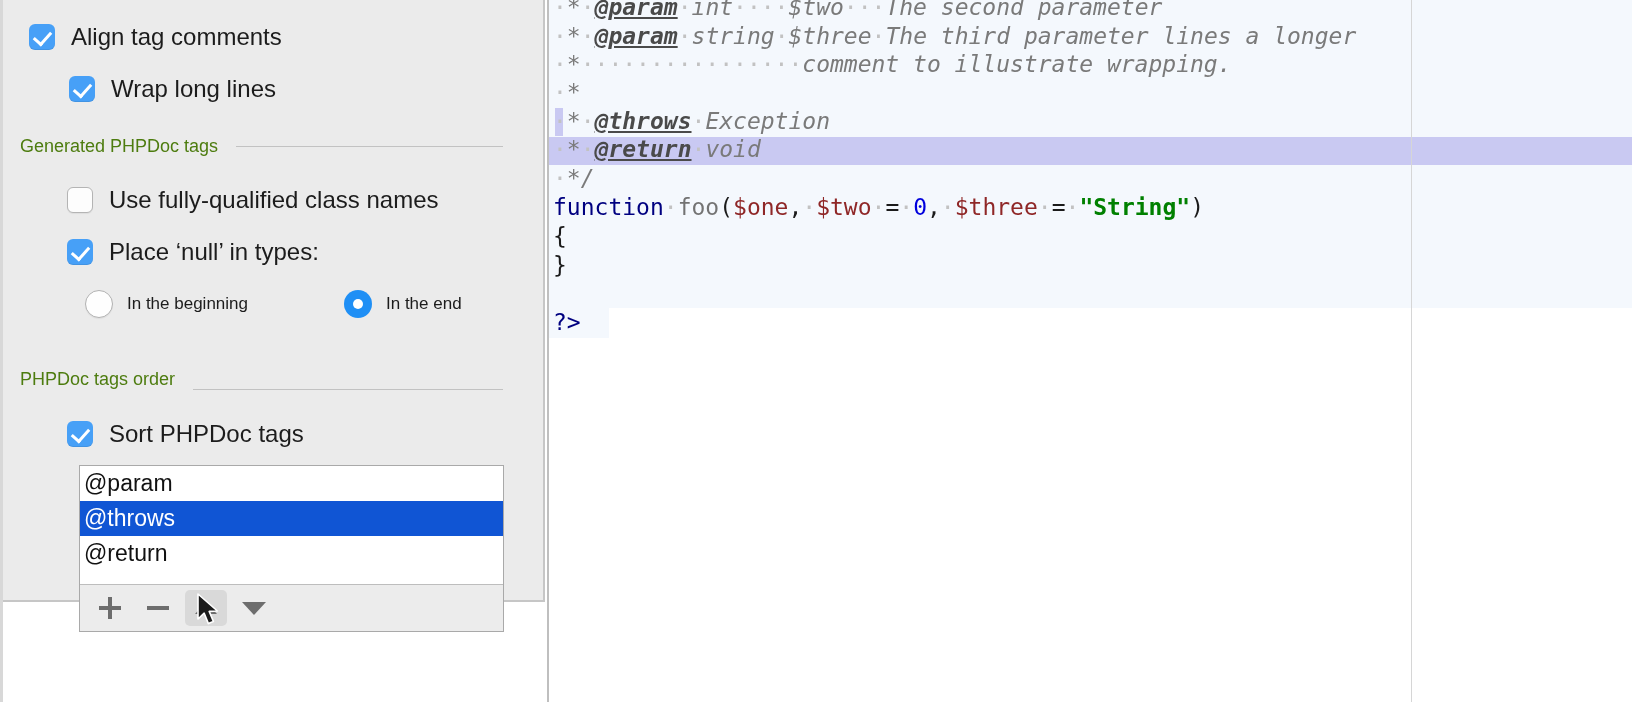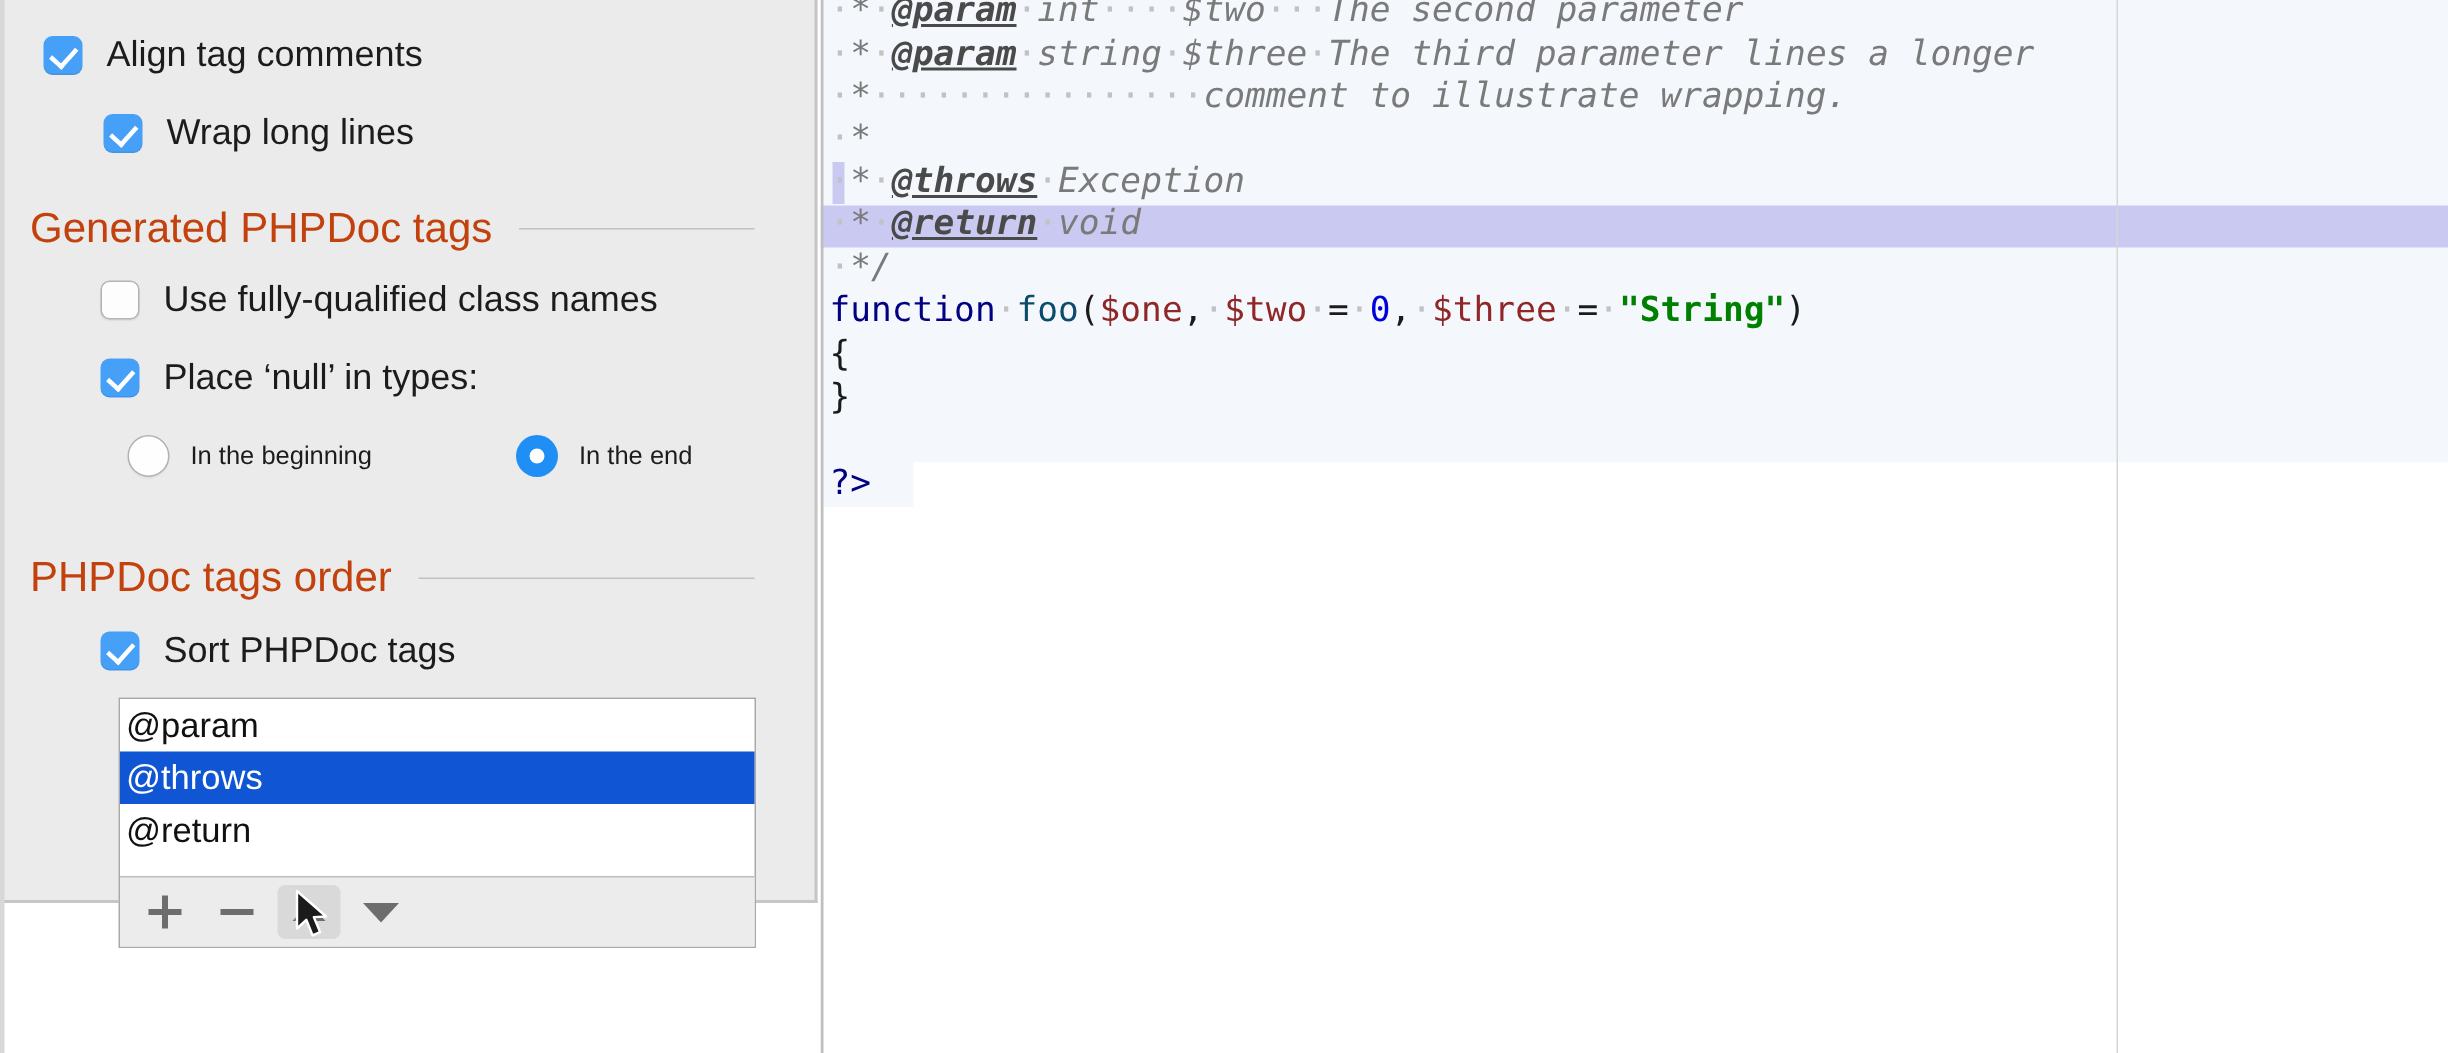--- a/index.html
+++ b/index.html
@@ -57,21 +57,21 @@
     white-space: nowrap;
     line-height: 26px;
   }
 
   .group-head {
     position: absolute;
     display: flex; align-items: center;
     width: 483px;
   }
   .group-head .gh-text {
-    font-size: 28px; color: #c2410c; white-space: nowrap;
+    font-size: 18px; color: #4d7c0f; white-space: nowrap;
   }
   .group-head .gh-line {
     flex: 1 1 auto; height: 1px; background: #c2c2c2; margin-left: 18px;
   }
 
   .radio {
     width: 28px; height: 28px; border-radius: 50%;
     flex: 0 0 auto; position: relative;
   }
   .radio.off {
@@ -191,21 +191,21 @@
   }
   .code-line {
     position: absolute; left: 6px;
     height: 28px; line-height: 28px;
     white-space: pre;
   }
   .c-doc      { color: #7a7a7a; font-style: italic; }
   .c-tag      { color: #4a4a4a; font-style: italic; font-weight: bold;
                 text-decoration: underline; }
   .c-kw       { color: #000080; font-weight: normal; }
-  .c-fn       { color: #0c4a6e; }
+  .c-fn       { color: #737373; }
   .c-var      { color: #8f2727; }
   .c-num      { color: #0000dd; }
   .c-str      { color: #008000; font-weight: bold; }
   .c-plain    { color: #1b1b1b; }
   .c-ws       { color: #c2c2c2; }
 </style>
 </head>
 <body>
 
 <div id="root">
@@ -240,21 +240,21 @@
     <div class="chk-row" style="left:85px; top:290px;">
       <span class="radio off"></span>
       <span class="radio-label">In the beginning</span>
     </div>
 
     <div class="chk-row" style="left:344px; top:290px;">
       <span class="radio on"></span>
       <span class="radio-label">In the end</span>
     </div>
 
-    <div class="group-head" style="left:20px; top:369px;">
+    <div class="group-head" style="left:20px; top:369px;align-items:flex-end;">
       <span class="gh-text">PHPDoc tags order</span>
       <span class="gh-line"></span>
     </div>
 
     <div class="chk-row" style="left:67px; top:421px;">
       <span class="checkbox on"></span>
       <span class="chk-label">Sort PHPDoc tags</span>
     </div>
 
     <div id="tags-listbox">

